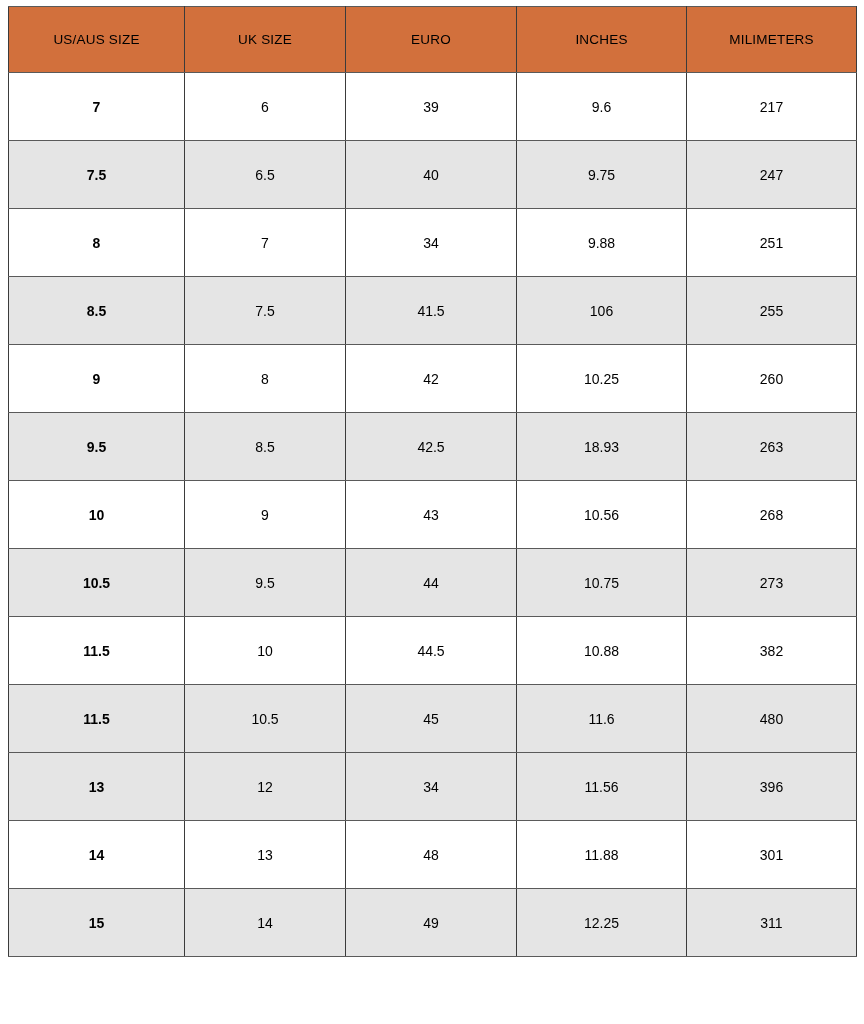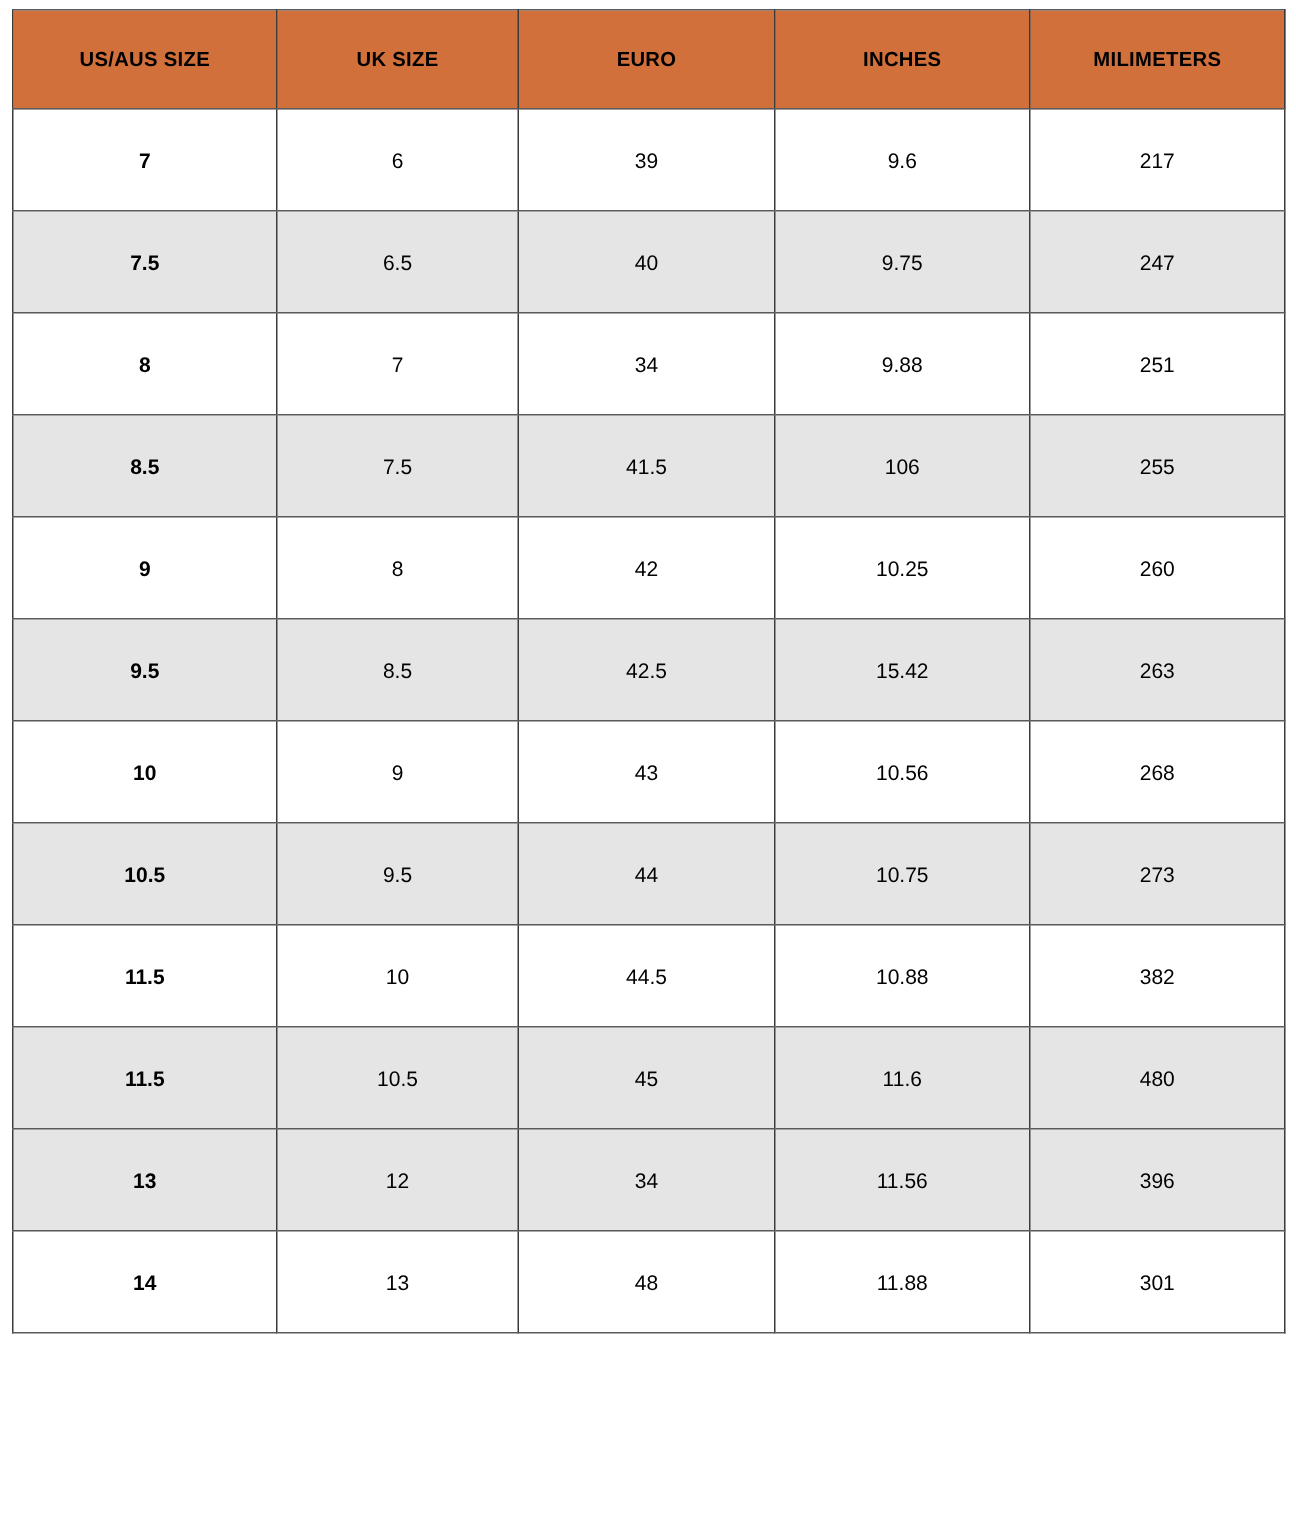--- a/index.html
+++ b/index.html
@@ -46,21 +46,21 @@
     text-align: center;
     vertical-align: middle;
     color: #000000;
     padding: 0;
   }
 
   table.size-chart thead th {
     height: 65px;
     background: #d2703c;
     font-size: 13.5px;
-    font-weight: bold;
+    font-weight: normal;
     letter-spacing: 0.2px;
     text-transform: uppercase;
   }
 
   table.size-chart tbody td {
     height: 67px;
     font-size: 14px;
     font-weight: normal;
   }
 
@@ -129,21 +129,21 @@
           <td class="first-col">9</td>
           <td>8</td>
           <td>42</td>
           <td>10.25</td>
           <td>260</td>
         </tr>
         <tr class="row-shade">
           <td class="first-col">9.5</td>
           <td>8.5</td>
           <td>42.5</td>
-          <td>15.42</td>
+          <td>18.93</td>
           <td>263</td>
         </tr>
         <tr class="row-plain">
           <td class="first-col">10</td>
           <td>9</td>
           <td>43</td>
           <td>10.56</td>
           <td>268</td>
         </tr>
         <tr class="row-shade">
@@ -174,15 +174,22 @@
           <td>11.56</td>
           <td>396</td>
         </tr>
         <tr class="row-plain">
           <td class="first-col">14</td>
           <td>13</td>
           <td>48</td>
           <td>11.88</td>
           <td>301</td>
         </tr>
+        <tr class="row-shade">
+          <td class="first-col">15</td>
+          <td>14</td>
+          <td>49</td>
+          <td>12.25</td>
+          <td>311</td>
+        </tr>
       </tbody>
   </table>
 </div>
 
 </body></html>

